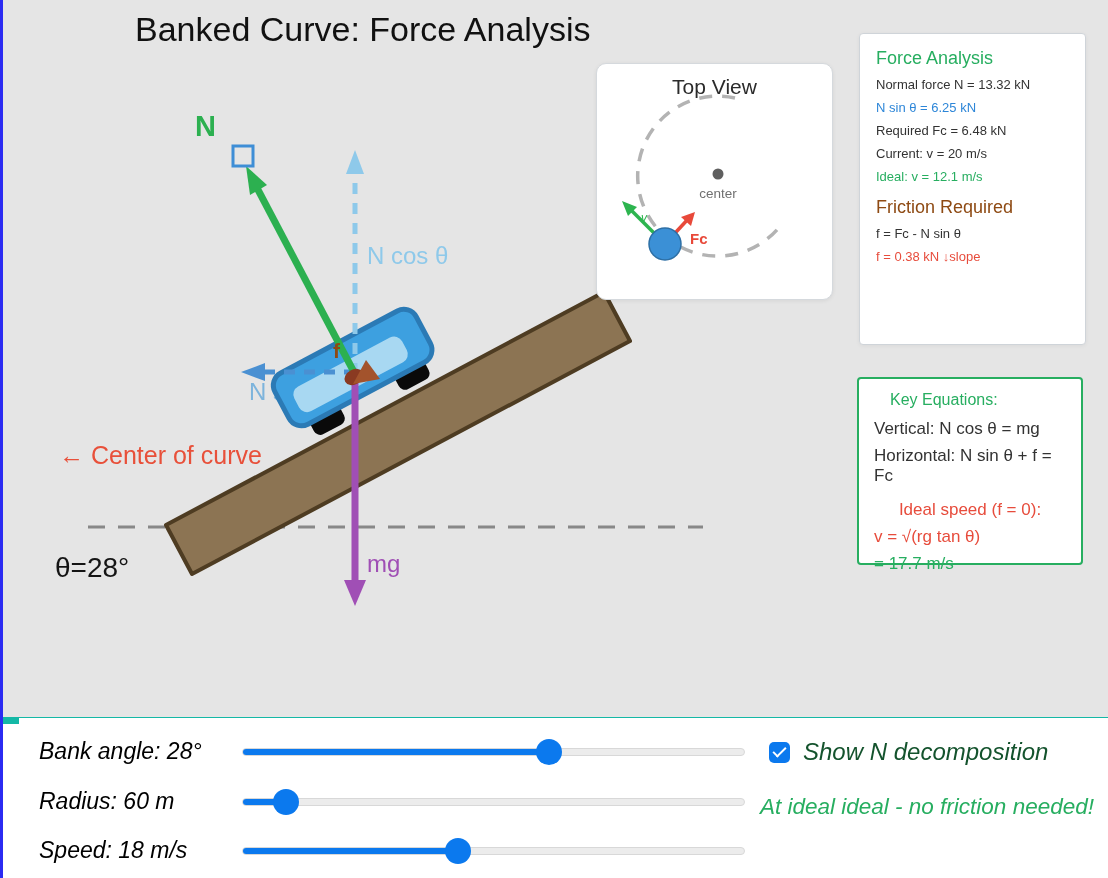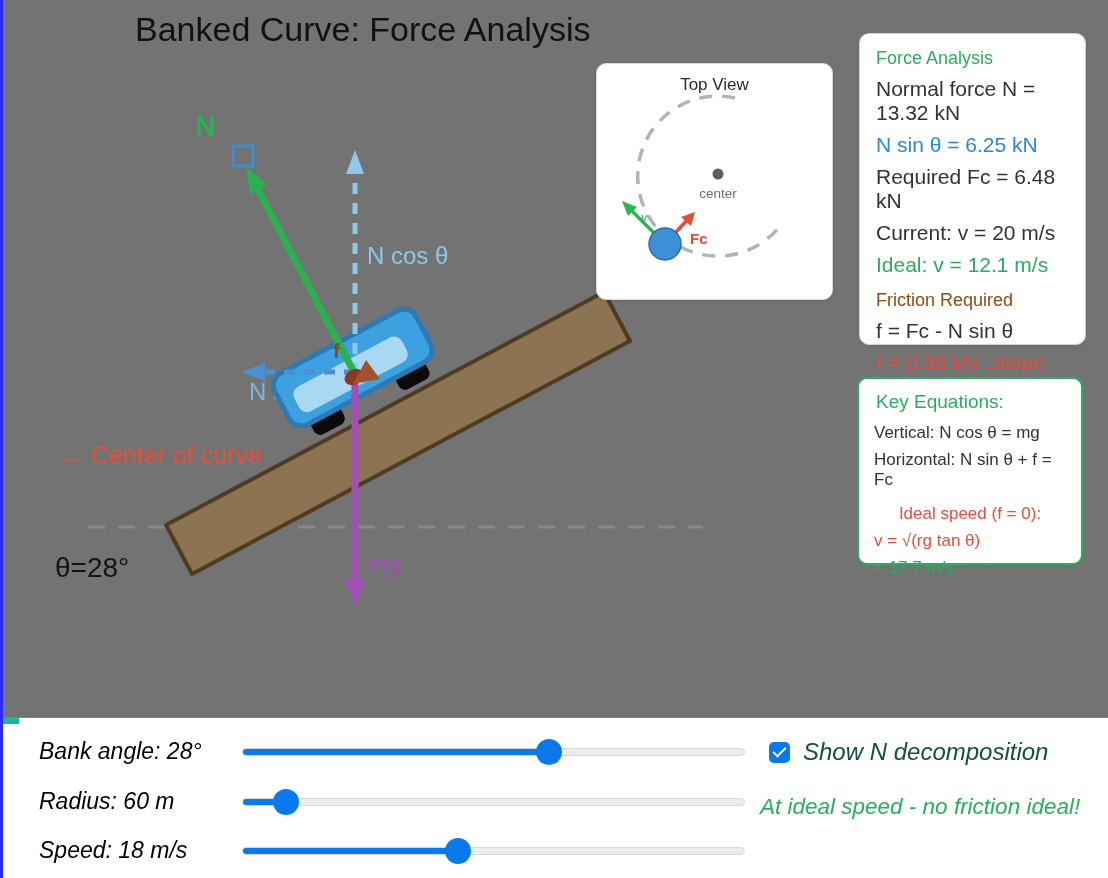--- a/index.html
+++ b/index.html
@@ -1,43 +1,43 @@
 <!DOCTYPE html>
 <html><head>
 <meta charset="utf-8">
 <style>
   html,body{margin:0;padding:0;background:#fff;}
   .app{position:relative;width:1108px;height:878px;background:#fff;
        font-family:"Liberation Sans",sans-serif;border-left:3px solid #2b2bf2;
        box-sizing:border-box;overflow:hidden;}
-  .canvas{position:absolute;left:0;top:0;right:0;height:717px;background:#737373;
+  .canvas{position:absolute;left:0;top:0;right:0;height:717px;background:#e5e5e5;
           border-bottom:7px solid #14b8a6;}
   .page-title{position:absolute;left:132px;top:10px;margin:0;font-size:34px;
               font-weight:500;color:#111;white-space:nowrap;}
   .scene{position:absolute;left:0;top:0;}
 
   
   .topview{position:absolute;left:593px;top:63px;width:235px;height:235px;background:#fff;
            border:1px solid #d5d9dd;border-radius:10px;box-shadow:0 1px 4px rgba(0,0,0,.07);}
   .tv-title{position:absolute;top:11px;left:0;width:100%;text-align:center;
-            font-size:17px;color:#2b2b2b;}
+            font-size:21px;color:#2b2b2b;}
   .topview svg{position:absolute;left:0;top:0;}
 
   
-  .panel{position:absolute;background:#fff;border-radius:10px;box-sizing:border-box;}
+  .panel{position:absolute;background:#fff;border-radius:4px;box-sizing:border-box;}
   .force-panel{left:856px;top:33px;width:227px;height:312px;border:1px solid #cfd4d9;
                box-shadow:0 1px 4px rgba(0,0,0,.05);padding:14px 16px;}
   .key-panel{left:854px;top:377px;width:226px;height:188px;border:2px solid #27ae60;
              padding:12px 15px;}
   .fp-h{font-size:18px;margin:13px 0 3px;font-weight:400;}
   .fp-h.first{margin-top:0;}
-  .fp-row{font-size:21px;margin:8px 0;}
+  .fp-row{font-size:13px;margin:8px 0;}
   .c-green{color:#27ae60;} .c-red{color:#e74c3c;} .c-blue{color:#2d86d8;}
   .c-brown{color:#8e4a13;} .c-dark{color:#333;}
-  .kp-h{font-size:19px;color:#27ae60;margin:0 2px 10px;}
+  .kp-h{font-size:16px;color:#27ae60;margin:0 16px 10px;}
   .kp-row{font-size:17px;margin:7px 0;}
   .kp-gap{margin-top:14px;text-align:center;}
 
   
   .controls{position:absolute;left:16px;top:718px;width:100%;height:124px;background:#fff;font-style:italic;}
   .ctl-label{position:absolute;left:20px;font-size:23px;color:#000;white-space:nowrap;}
   .slider{position:absolute;left:223px;width:503px;height:8px;background:#ececec;
           border:1px solid #d8d8d8;border-radius:5px;box-sizing:border-box;}
   .slider .fill{position:absolute;left:0;top:0;height:100%;background:#0b79ee;border-radius:5px;}
   .slider .thumb{position:absolute;top:3px;width:26px;height:26px;background:#0b79ee;
@@ -164,15 +164,15 @@
     <div class="ctl-label" style="top:119px;">Speed: 18 m/s</div>
     <div class="slider" style="top:129px;">
       <div class="fill" style="width: 43%;"></div>
       <div class="thumb" style="left: 43%;"></div>
     </div>
 
     <div class="checkbox checked">
       <span class="mark"></span>
     </div>
     <div class="cb-label">Show N decomposition</div>
-    <div class="status">At ideal speed - no friction ideal!</div>
+    <div class="status">At ideal ideal - no friction needed!</div>
   </div>
 </div>
 
 </body></html>

